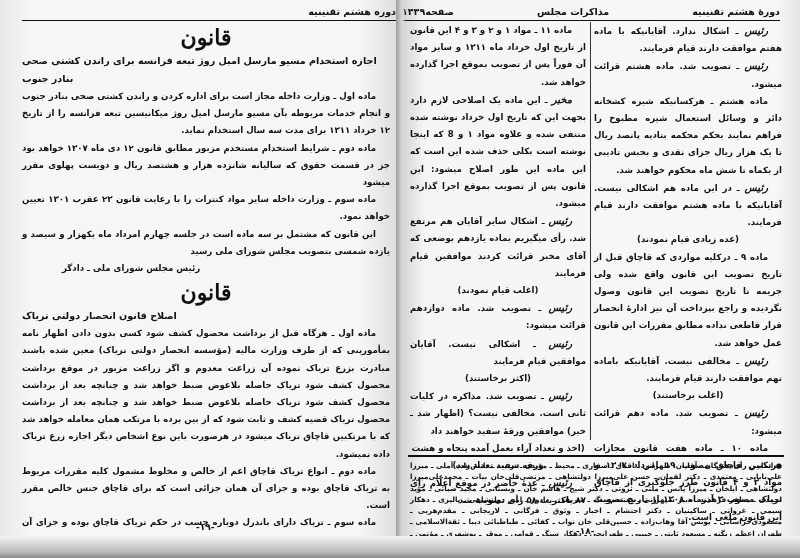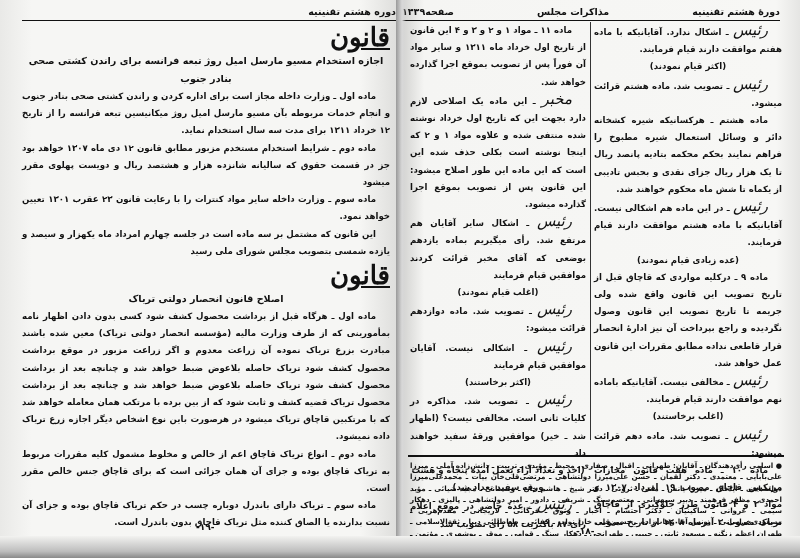--- a/index.html
+++ b/index.html
@@ -24,55 +24,56 @@
     background:linear-gradient(to bottom,#f2f2f0,#bdbdbd 70%,#8a8a8a); }
   .rtl { direction:rtl; text-align:justify; }
   .header {
     position:absolute; top:6px; height:14px; font-size:9.5px; font-weight:bold;
     border-bottom:1.6px solid #111; direction:rtl;
   }
   .page-left .header { left:22px; right:4px; }
   .page-right .header { left:2px; right:20px; display:flex; justify-content:space-between; }
   .header span { display:inline-block; }
   .lh { font-size:8.6px; line-height:17.2px; font-weight:600; }
-  .title-big { text-align:right; font-family:"DejaVu Serif", serif; font-weight:bold; font-size:26px; line-height:30px;text-decoration:underline; }
-  .subtitle { text-align:center; font-weight:bold; font-size:9.6px; line-height:18px; }
+  .title-big { text-align:center; font-family:"DejaVu Serif", serif; font-weight:bold; font-size:22px; line-height:30px; }
+  .subtitle { text-align:left; font-weight:bold; font-size:9.6px; line-height:18px; }
   .center { text-align:center; }
   .indent { text-indent:14px; }
   .sign { text-align:left; padding-left:40px; }
   .col { position:absolute; top:22px; box-sizing:border-box; }
   .page-left .content { position:absolute; top:22px; left:22px; right:10px; }
   .page-right .col-a { left:10px; width:176px; }
   .page-right .col-b { left:194px; width:188px; }
   .col-divider { position:absolute; top:22px; height:418px; left:190px; width:1px; background:#333; }
   .rule { position:absolute; left:8px; right:16px; top:455px; height:1.5px; background:#111; }
   .footnote { position:absolute; top:460px; left:10px; right:18px; font-size:7.2px; line-height:11.3px; font-weight:600; direction:rtl; text-align:justify; }
   .page-num { position:absolute; bottom:26px; font-size:9px; font-weight:bold; direction:ltr; }
   .page-left .page-num { left:196px; bottom:26px; }
   .page-right .page-num { left:176px; bottom:22px; }
-  .speaker { font-weight:normal; font-style:italic; font-size:15px; }
+  .speaker { font-weight:bold; font-style:italic; font-size:10px; }
   p { margin:0; }
 </style>
 </head>
 <body>
 
 <div class="spread">
 
   <div class="page page-left">
     <div class="header">
       <span>دوره هشتم تقنینیه</span>
     </div>
 
     <div class="content rtl">
       <div class="title-big">قانون</div>
       <div class="subtitle">اجازه استخدام مسیو مارسل امیل روژ تبعه فرانسه برای راندن کشتی صحی بنادر جنوب</div>
       <p class="lh indent">ماده اول ـ وزارت داخله مجاز است برای اداره کردن و راندن کشتی صحی بنادر جنوب و انجام خدمات مربوطه بآن مسیو مارسل امیل روژ میکانیسین تبعه فرانسه را از تاریخ ۱۲ خرداد ۱۳۱۱ برای مدت سه سال استخدام نماید.</p>
       <p class="lh indent">ماده دوم ـ شرایط استخدام مستخدم مزبور مطابق قانون ۱۲ دی ماه ۱۳۰۷ خواهد بود جز در قسمت حقوق که سالیانه شانزده هزار و هشتصد ریال و دویست پهلوی مقرر میشود</p>
       <p class="lh indent">ماده سوم ـ وزارت داخله سایر مواد کنترات را با رعایت قانون ۲۳ عقرب ۱۳۰۱ تعیین خواهد نمود.</p>
       <p class="lh indent">این قانون که مشتمل بر سه ماده است در جلسه چهارم امرداد ماه یکهزار و سیصد و یازده شمسی بتصویب مجلس شورای ملی رسید</p>
+      <p class="lh sign">رئیس مجلس شورای ملی ـ دادگر</p>
 
       <div class="title-big">قانون</div>
       <div class="subtitle">اصلاح قانون انحصار دولتی تریاک</div>
       <p class="lh indent">ماده اول ـ هرگاه قبل از برداشت محصول کشف شود کسی بدون دادن اظهار نامه بمأمورینی که از طرف وزارت مالیه (مؤسسه انحصار دولتی تریاک) معین شده باشند مبادرت بزرع تریاک نموده آن زراعت معدوم و اگر زراعت مزبور در موقع برداشت محصول کشف شود تریاک حاصله بلاعوض ضبط خواهد شد و چنانچه بعد از برداشت محصول کشف شود تریاک حاصله بلاعوض ضبط خواهد شد و چنانچه بعد از برداشت محصول تریاک قضیه کشف و ثابت شود که از بین برده با مرتکب همان معامله خواهد شد که با مرتکبین قاچاق تریاک میشود در هرصورت باین نوع اشخاص دیگر اجازه زرع تریاک داده نمیشود.</p>
       <p class="lh indent">ماده دوم ـ انواع تریاک قاچاق اعم از خالص و مخلوط مشمول کلیه مقررات مربوط به تریاک قاچاق بوده و جزای آن همان جزائی است که برای قاچاق جنس خالص مقرر است.</p>
       <p class="lh indent">ماده سوم ـ تریاک دارای باندرل دوباره چسب در حکم تریاک قاچاق بوده و جزای آن نسبت بدارنده یا الصاق کننده مثل تریاک قاچاق بدون باندرل است.</p>
       <p class="lh indent">ماده چهارم ـ از اشخاصیکه شیره تریاک خودرا مطابق ماده سوم قانون انحصار دولتی تریاک مصوب ۲۶ تیر ۱۳۰۷ مستقیماً بانبار دولتی نیاورند برای هر مثقال بیست و پنج دینار جریمه دریافت خواهد شد</p>
 
     </div>
 
@@ -81,36 +82,35 @@
 
   <div class="page page-right">
     <div class="header">
       <span>دورهٔ هشتم تقنینیه</span>
       <span>مذاکرات مجلس</span>
       <span>صفحه۱۴۳۹</span>
     </div>
 
     <div class="col col-b rtl" id="col-right">
         <p class="lh indent"><span class="speaker">رئیس</span><span> ـ اشکال ندارد. آقایانیکه با ماده هفتم موافقت دارند قیام فرمایند.</span></p>
-        <p class="lh center"><span>(اکثر قیام نمودند)</span></p>
         <p class="lh indent"><span class="speaker">رئیس</span><span> ـ تصویب شد. ماده هشتم قرائت میشود.</span></p>
         <p class="lh indent"><span>ماده هشتم ـ هرکسانیکه شیره کشخانه دائر و وسائل استعمال شیره مطبوخ را فراهم نمایند بحکم محکمه بتادیه پانصد ریال تا یک هزار ریال جزای نقدی و بحبس تادیبی از یکماه تا شش ماه محکوم خواهند شد.</span></p>
         <p class="lh indent"><span class="speaker">رئیس</span><span> ـ در این ماده هم اشکالی نیست. آقایانیکه با ماده هشتم موافقت دارند قیام فرمایند.</span></p>
         <p class="lh center"><span>(عده زیادی قیام نمودند)</span></p>
         <p class="lh indent"><span>ماده ۹ ـ درکلیه مواردی که قاچاق قبل از تاریخ تصویب این قانون واقع شده ولی جریمه تا تاریخ تصویب این قانون وصول نگردیده و راجع بپرداخت آن نیز ادارهٔ انحصار قرار قاطعی نداده مطابق مقررات این قانون عمل خواهد شد.</span></p>
         <p class="lh indent"><span class="speaker">رئیس</span><span> ـ مخالفی نیست. آقایانیکه باماده نهم موافقت دارند قیام فرمایند.</span></p>
         <p class="lh center"><span>(اغلب برخاستند)</span></p>
         <p class="lh indent"><span class="speaker">رئیس</span><span> ـ تصویب شد. ماده دهم قرائت میشود:</span></p>
         <p class="lh indent"><span>ماده ۱۰ ـ ماده هفت قانون مجازات مرتکبین قاچاق مصوب ۱۹ امرداد ۱۳۰۷ و مواد ۳ و ۴ قانون طرز جلوگیری از قاچاق تریاک مصوب ۳ آذرماه ۱۳۰۸ از تاریخ تصویب این قانون ملغی است.</span></p>
       </div>
     <div class="col-divider"></div>
 
     <div class="col col-a rtl" id="col-left">
         <p class="lh indent"><span>ماده ۱۱ ـ مواد ۱ و ۲ و ۳ و ۴ این قانون از تاریخ اول خرداد ماه ۱۳۱۱ و سایر مواد آن فوراً پس از تصویب بموقع اجرا گذارده خواهد شد.</span></p>
-        <p class="lh indent"><span class="speaker">مخبر</span><span> ـ این ماده یک اصلاحی لازم دارد بجهت این که تاریخ اول خرداد نوشته شده منتفی شده و علاوه مواد ۱ و ۲ که اینجا نوشته است بکلی حذف شده این است که این ماده این طور اصلاح میشود: این قانون پس از تصویب بموقع اجرا گذارده میشود.</span></p>
+        <p class="lh indent"><span class="speaker">مخبر</span><span> ـ این ماده یک اصلاحی لازم دارد بجهت این که تاریخ اول خرداد نوشته شده منتفی شده و علاوه مواد ۱ و 8 که اینجا نوشته است بکلی حذف شده این است که این ماده این طور اصلاح میشود: این قانون پس از تصویب بموقع اجرا گذارده میشود.</span></p>
         <p class="lh indent"><span class="speaker">رئیس</span><span> ـ اشکال سایر آقایان هم مرتفع شد. رأی میگیریم بماده یازدهم بوضعی که آقای مخبر قرائت کردند موافقین قیام فرمایند</span></p>
         <p class="lh center"><span>(اغلب قیام نمودند)</span></p>
         <p class="lh indent"><span class="speaker">رئیس</span><span> ـ تصویب شد. ماده دوازدهم قرائت میشود:</span></p>
         <p class="lh indent"><span class="speaker">رئیس</span><span> ـ اشکالی نیست. آقایان موافقین قیام فرمایند</span></p>
         <p class="lh center"><span>(اکثر برخاستند)</span></p>
         <p class="lh indent"><span class="speaker">رئیس</span><span> ـ تصویب شد. مذاکره در کلیات ثانی است. مخالفی نیست؟ (اظهار شد ـ خیر) موافقین ورقهٔ سفید خواهند داد</span></p>
         <p class="lh center"><span>(اخذ و تعداد آراء بعمل آمده پنجاه و هشت ورقه سفید تعداد شد)</span></p>
         <p class="lh indent"><span class="speaker">رئیس</span><span> ـ عدهٔ حاضر در موقع اعلام رأی ۸۷ باکثریت ۵۸ رأی تصویب شد</span></p>
       </div>
 

